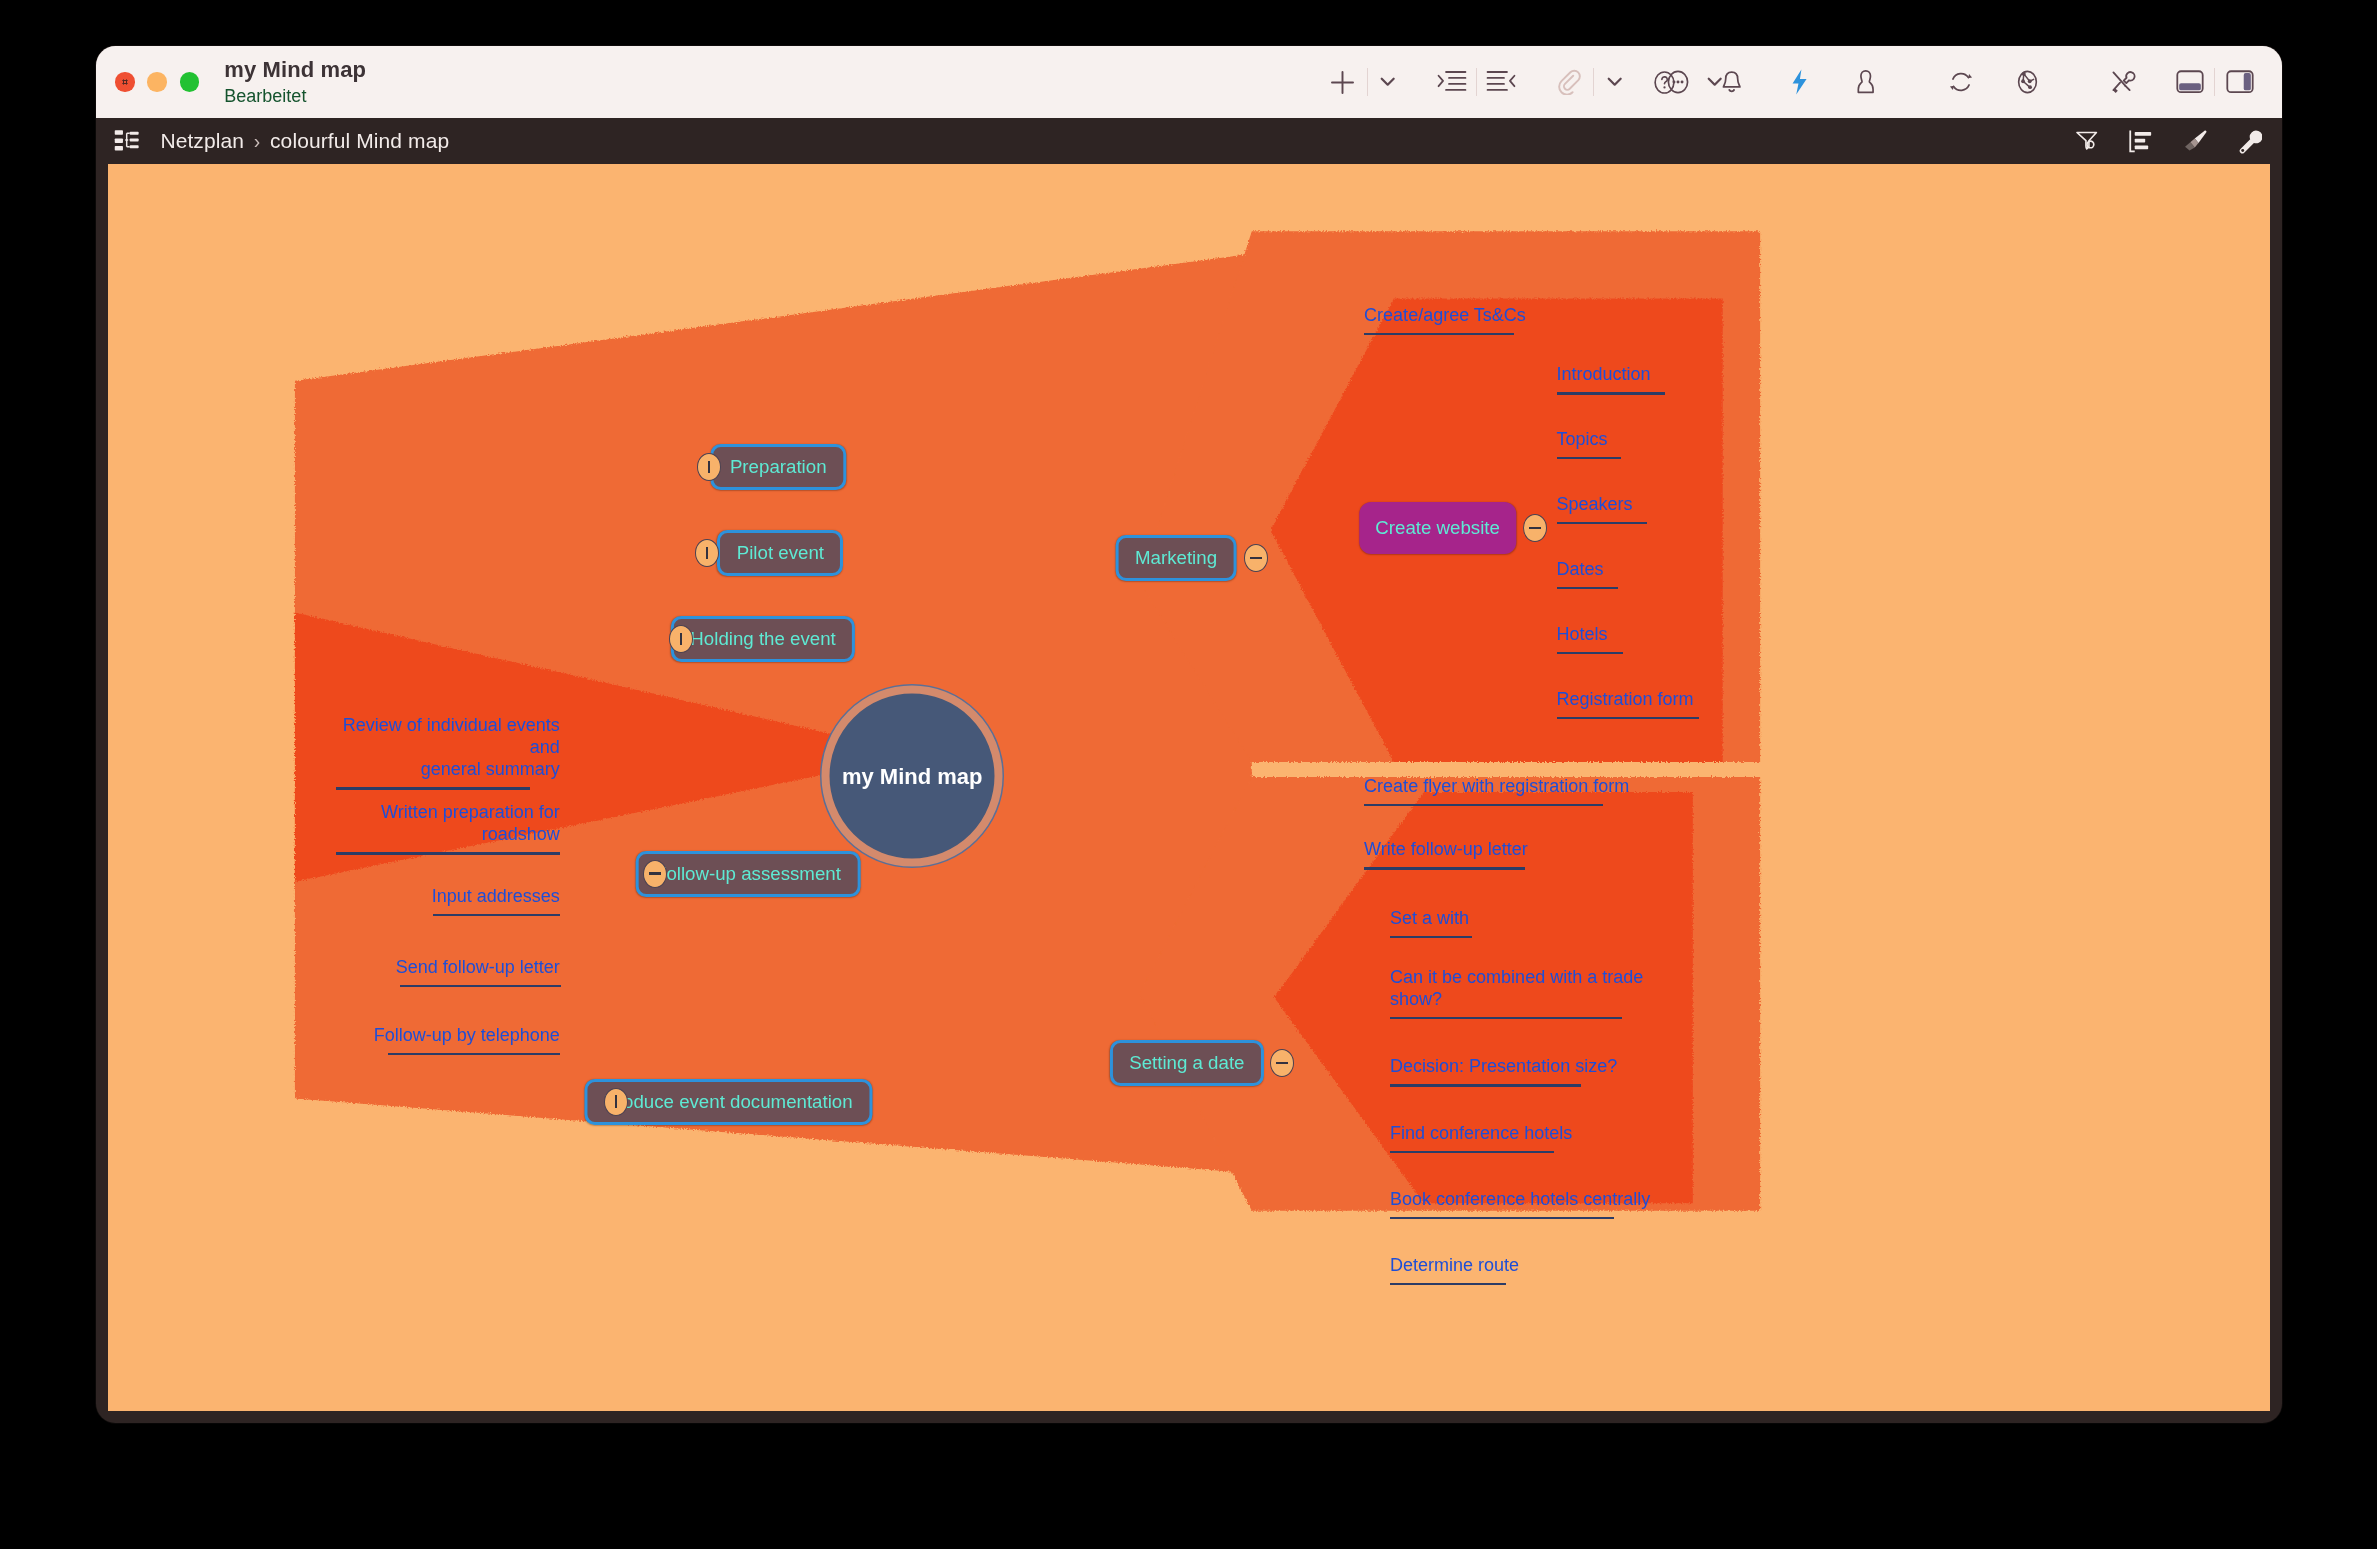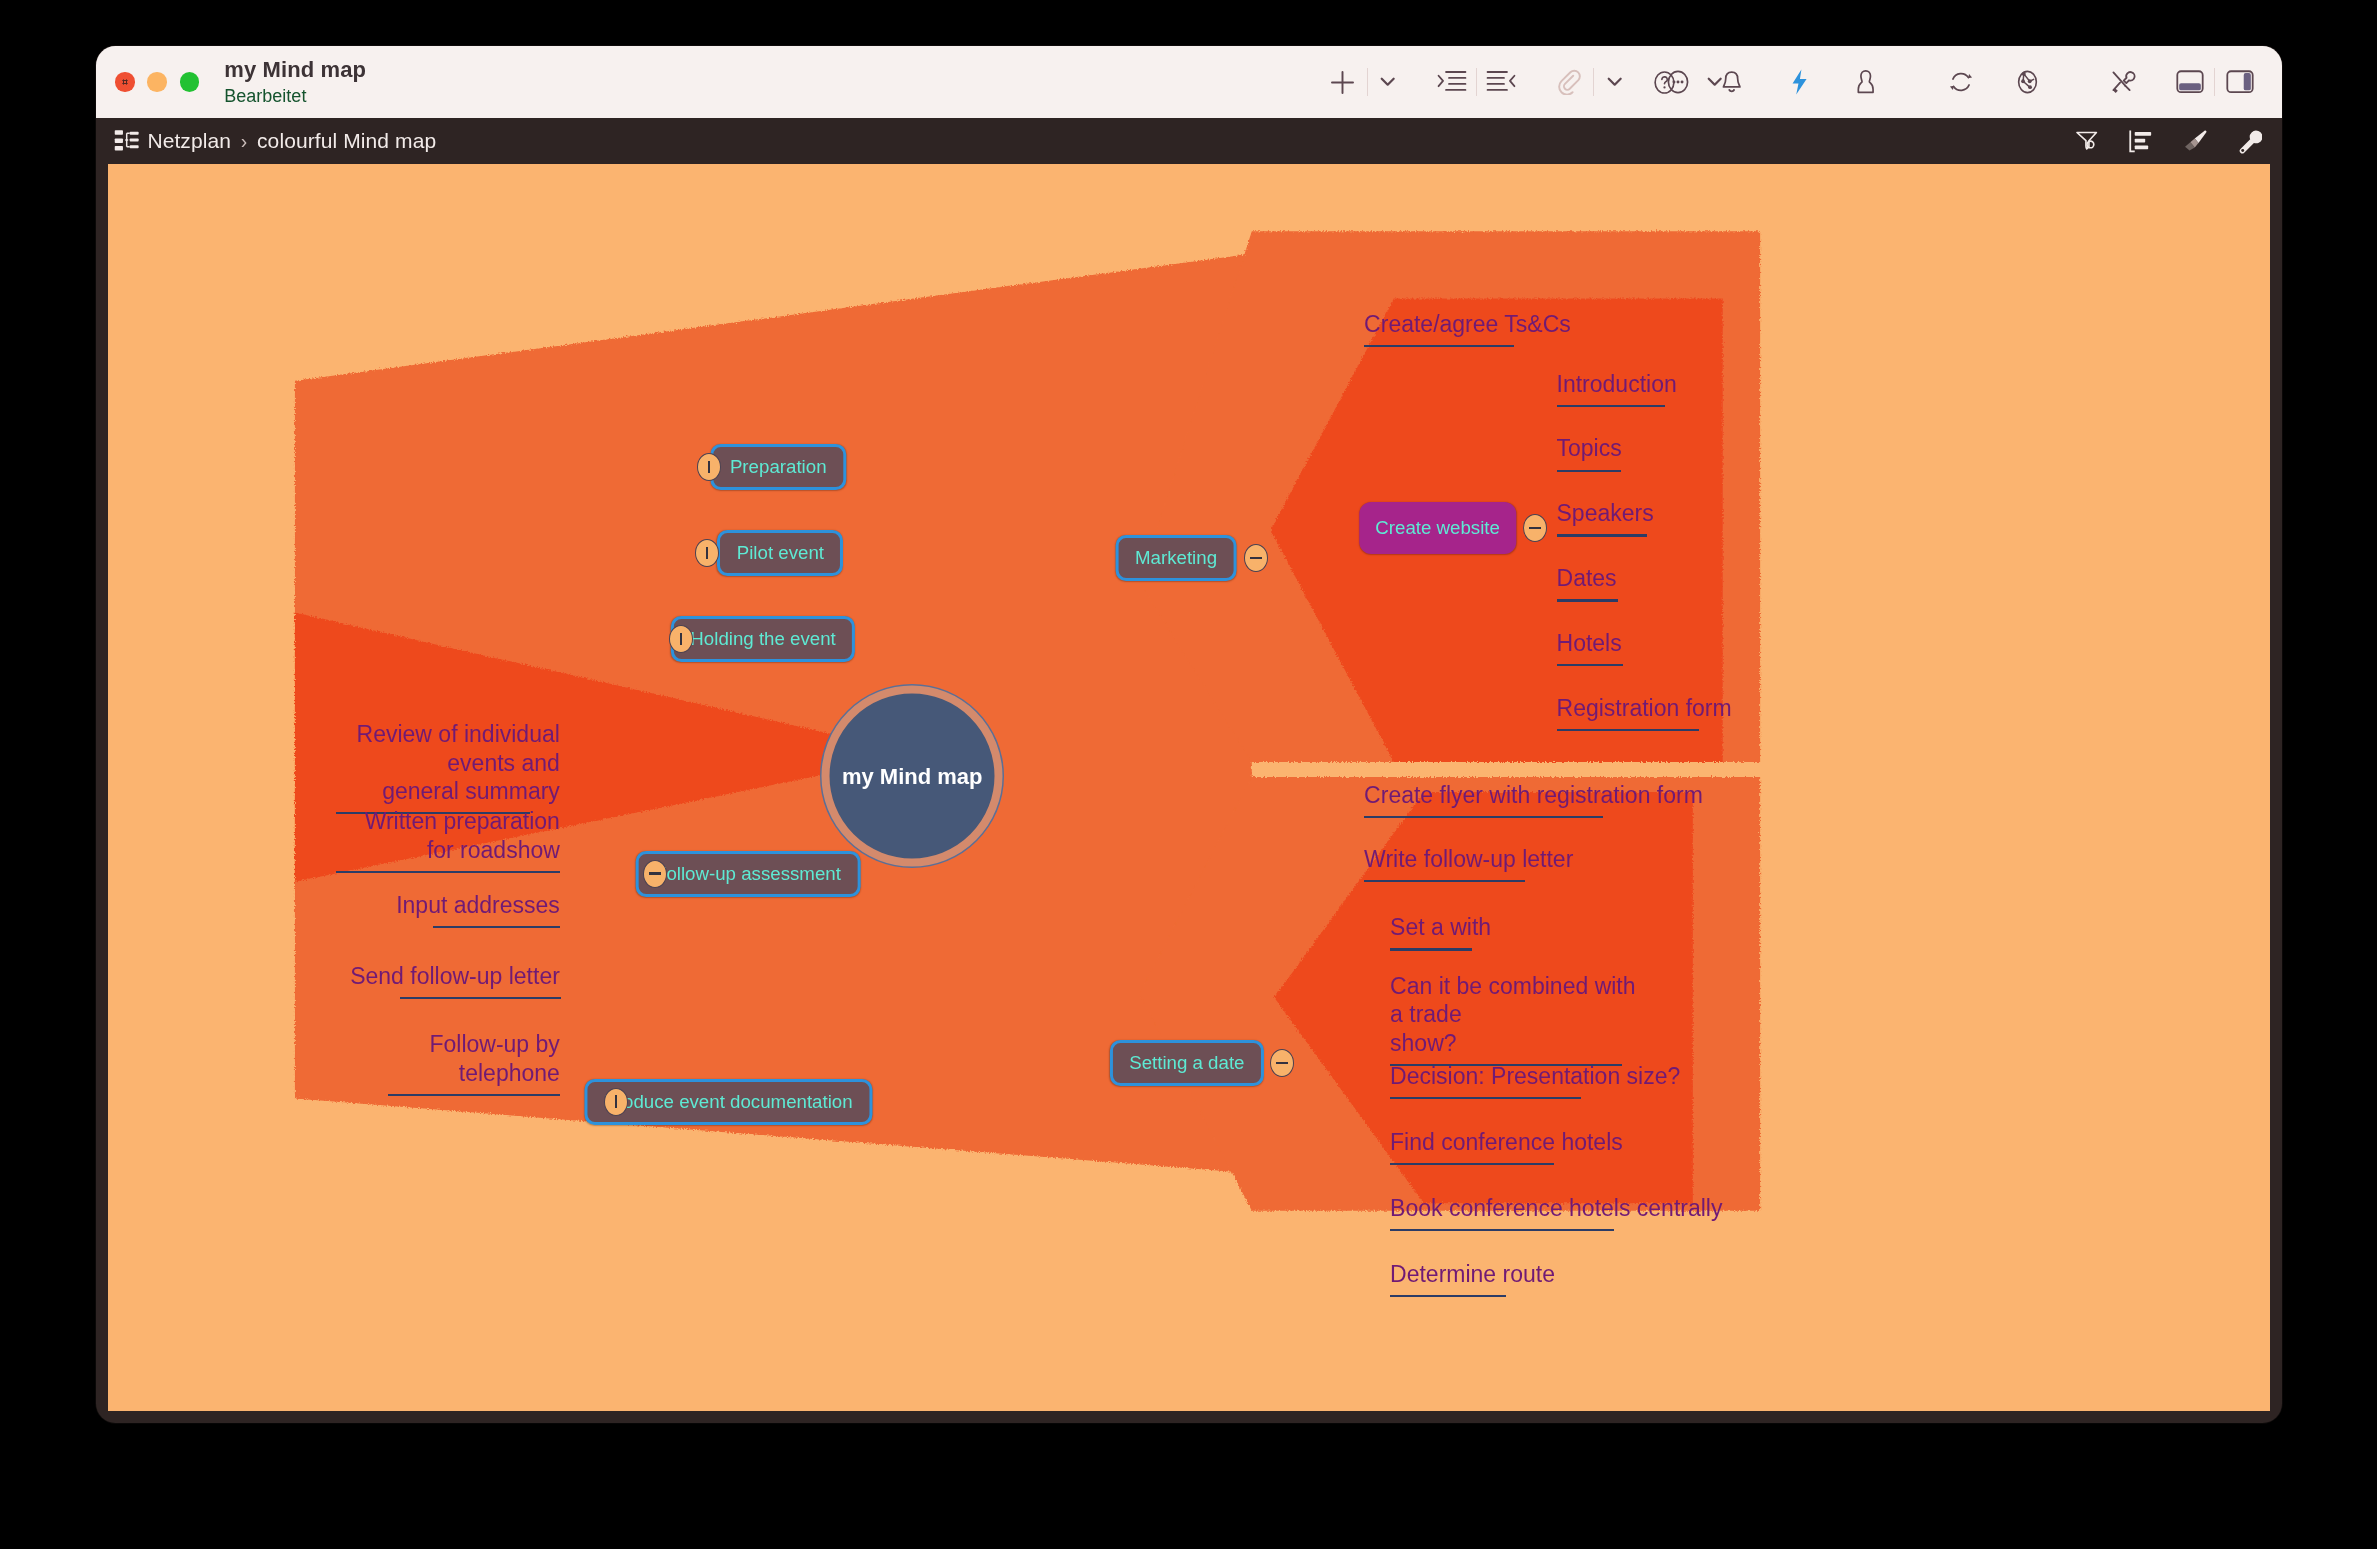--- a/index.html
+++ b/index.html
@@ -68,21 +68,21 @@
   .tb-gap-lg { width: 55px; }
 
   
   #crumbbar {
     height: 46px; flex: 0 0 46px;
     background: #2e2423;
     display: flex; align-items: center;
     padding: 0 19.4px 0 18px;
     position: relative;
   }
-  #crumb-left { display: flex; align-items: center; gap: 8px; }
+  #crumb-left { display: flex; align-items: center; gap: 21px; }
   #crumb-text { font-size: 21px; color: #f2ebe9; display: flex; align-items: center; gap: 9.7px; letter-spacing: 0.1px; }
   .crumb-sep { color: #cdbfbc; font-size: 19.4px; font-weight: 300; }
   #crumb-right { position: absolute; right: 16.4px; display: flex; align-items: center; gap: 21px; }
   #crumb-right .cb-icon { width: 33px; height: 33px; display: flex; align-items: center; justify-content: center; }
 
   
   #canvas-wrap { flex: 1; padding: 0 12px 12px 12px; }
   #canvas {
     width: 100%; height: 100%;
     background: #fbb470;
@@ -117,22 +117,22 @@
     border: 8.2px solid #d48a6c;
     box-shadow: 0 0 0 1.5px #5c6f96;
     display: flex; align-items: center; justify-content: center;
     color: #fff; font-size: 22px; font-weight: bold;
     text-align: center;
   }
 
   
   .leaf {
     position: absolute;
-    color: #701a75;
-    font-size: 23px;
+    color: #1d4ed8;
+    font-size: 18px;
     line-height: 1.24;
     white-space: pre-line;
   }
   .leaf .rule {
     display: block;
     height: 2.2px;
     background: #2c3c66;
     margin-top: 6.7px;
   }
   .leaf.right { text-align: left; }

